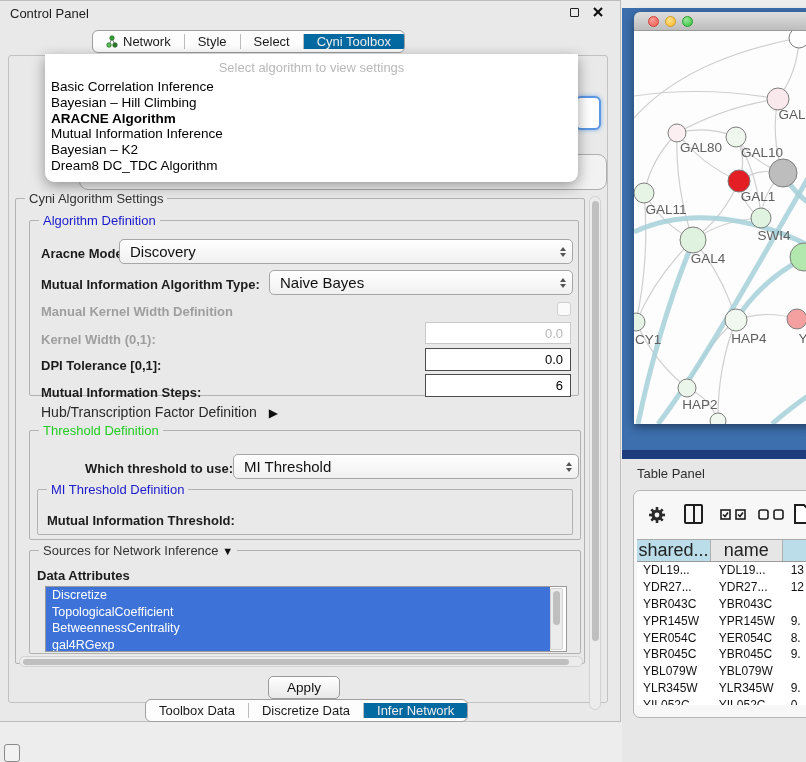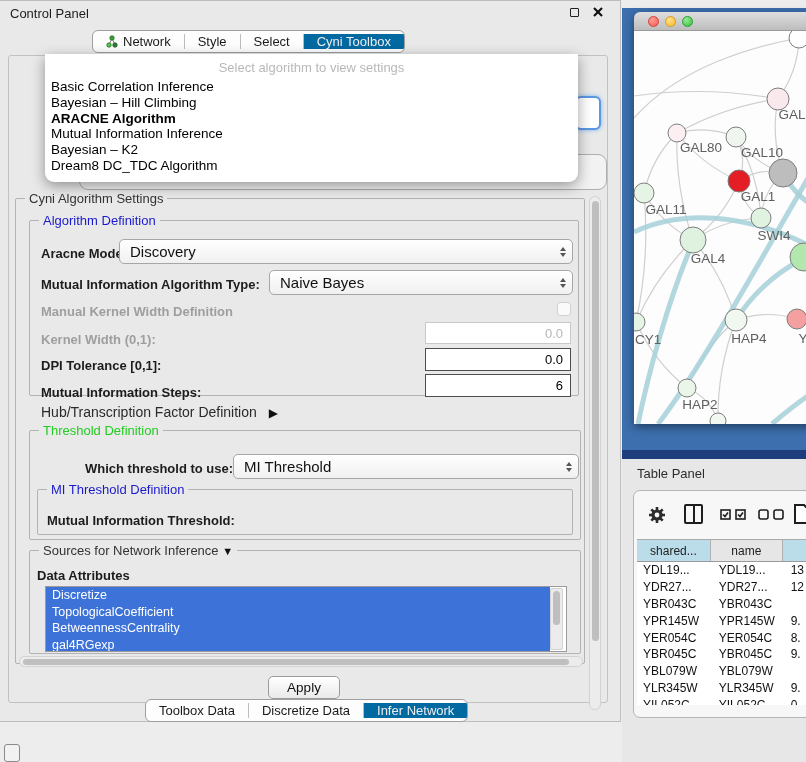--- a/index.html
+++ b/index.html
@@ -60,21 +60,21 @@
   .tl{position:absolute;top:4px;width:11px;height:11px;border-radius:50%;box-sizing:border-box}
   .net-canvas{position:relative;height:393px;background:#fdfdfd}
   
   .tp-area{left:622px;top:459px;width:184px;height:303px;background:#e7e7e7}
   .tp-title{position:absolute;left:637px;top:466px;font-size:13px;color:#2d2d2d}
   .tp-box{position:absolute;left:633px;top:490px;width:180px;height:228px;background:#f7f7f7;
           border:1px solid #b5b5b5;border-radius:7px 0 0 7px;box-sizing:border-box;overflow:hidden}
   .tp-toolbar{position:relative;height:46px}
   .tbl{position:absolute;left:3px;top:48px;right:0;bottom:0}
   .tbl-head{display:flex;height:23px;border-top:1px solid #ababab;border-bottom:1px solid #9a9a9a;box-sizing:border-box}
-  .th{font-size:12px;color:#222;display:flex;align-items:center;justify-content:center;
+  .th{font-size:18px;color:#222;display:flex;align-items:center;justify-content:center;
       border-right:1px solid #b0b0b0;box-sizing:border-box;background:#e6e6e6}
   .th.selcol{background:#badde9}
   .tbl-body{position:absolute;left:0;top:23px;right:0;height:143px;overflow:hidden;background:#fff}
   .tr{display:flex;height:16.8px;align-items:center}
   .td{font-size:12px;color:#111;white-space:nowrap;overflow:hidden;box-sizing:border-box}
   
   .winbtn{position:absolute;top:5px;width:12px;height:12px;display:flex;align-items:center;justify-content:center}
   .sq{width:9px;height:9px;border:1.6px solid #222;border-radius:1px;box-sizing:border-box}
   .mini-dock{position:absolute;left:4px;top:744px;width:16px;height:18px;border:1.6px solid #8a8a8a;
              border-radius:3px;background:#f2f2f2;box-sizing:border-box}

